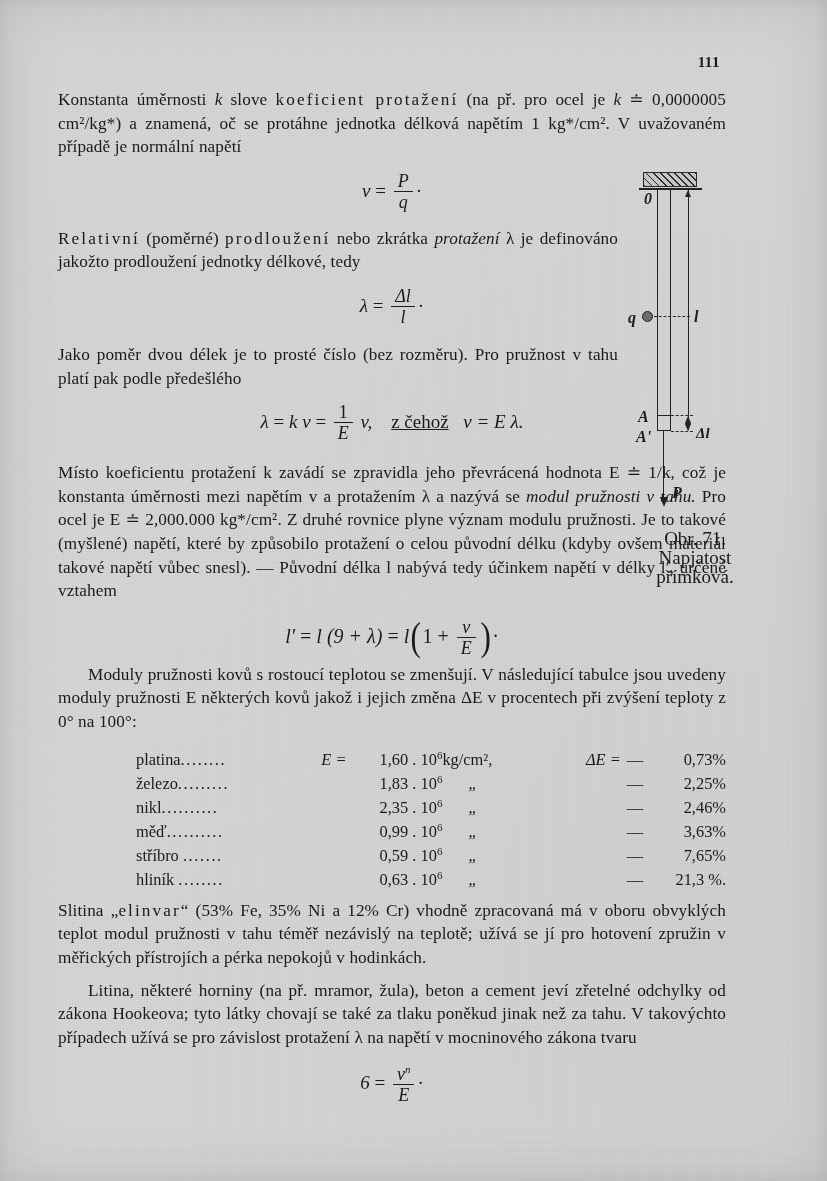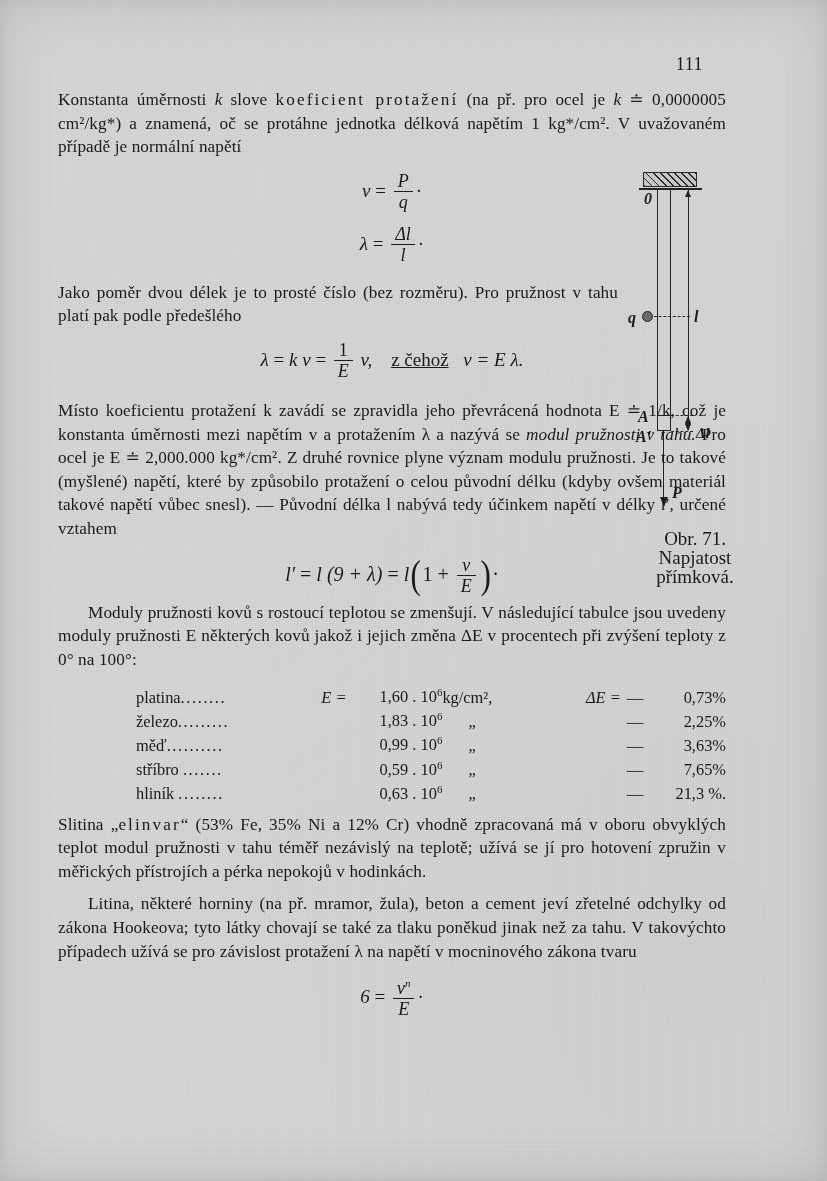--- a/index.html
+++ b/index.html
@@ -35,23 +35,23 @@
   .vignette {
     position: absolute;
     inset: 0;
     pointer-events: none;
     box-shadow: inset 0 0 60px rgba(0,0,0,.10), inset 0 0 14px rgba(0,0,0,.07);
   }
 
   .pageno {
     position: absolute;
     top: 54px;
-    right: 124px;
-    font-size: 18px;
-    font-weight: normal;
+    right: 107px;
+    font-size: 15px;
+    font-weight: bold;
     letter-spacing: .5px;
   }
 
   .content {
     position: absolute;
     left: 58px;
     top: 88px;
     width: 668px;
   }
 
@@ -267,20 +267,21 @@
       <span class="eqbox">
         <span>v</span>
         <span class="upr">=</span>
         <span class="frac">
           <span class="num">P</span>
           <span class="den">q</span>
         </span><span class="upr">·</span>
       </span>
     </div>
 
+    <p class="t sp-above" style="width:560px; margin-top:15px;"><span class="spaced">Relativní</span><span> (poměrné) </span><span class="spaced">prodloužení</span><span> nebo zkrátka </span><i class="v">protažení</i><span> λ je definováno jakožto prodloužení jednotky délkové, tedy</span></p>
 
     <div class="eq" style="margin-top:14px;">
       <span class="eqbox">
         <span>λ</span>
         <span class="upr">=</span>
         <span class="frac">
           <span class="num">Δl</span>
           <span class="den">l</span>
         </span><span class="upr">·</span>
       </span>
@@ -336,20 +337,29 @@
         <tr>
           <td class="c-name"><span>železo</span><span class="dots">.........</span></td>
           <td class="c-eq"></td>
           <td class="c-val"><span>1,83 . 10</span><span class="sub6">6</span></td>
           <td class="c-unit" style="padding-left:26px;">„</td>
           <td class="c-de"></td>
           <td class="c-sign">—</td>
           <td class="c-pct">2,25%</td>
         </tr>
         <tr>
+          <td class="c-name"><span>nikl</span><span class="dots">..........</span></td>
+          <td class="c-eq"></td>
+          <td class="c-val"><span>2,35 . 10</span><span class="sub6">6</span></td>
+          <td class="c-unit" style="padding-left:26px;">„</td>
+          <td class="c-de"></td>
+          <td class="c-sign">—</td>
+          <td class="c-pct">2,46%</td>
+        </tr>
+        <tr>
           <td class="c-name"><span>měď</span><span class="dots">..........</span></td>
           <td class="c-eq"></td>
           <td class="c-val"><span>0,99 . 10</span><span class="sub6">6</span></td>
           <td class="c-unit" style="padding-left:26px;">„</td>
           <td class="c-de"></td>
           <td class="c-sign">—</td>
           <td class="c-pct">3,63%</td>
         </tr>
         <tr>
           <td class="c-name"><span>stříbro</span> <span class="dots">.......</span></td>

